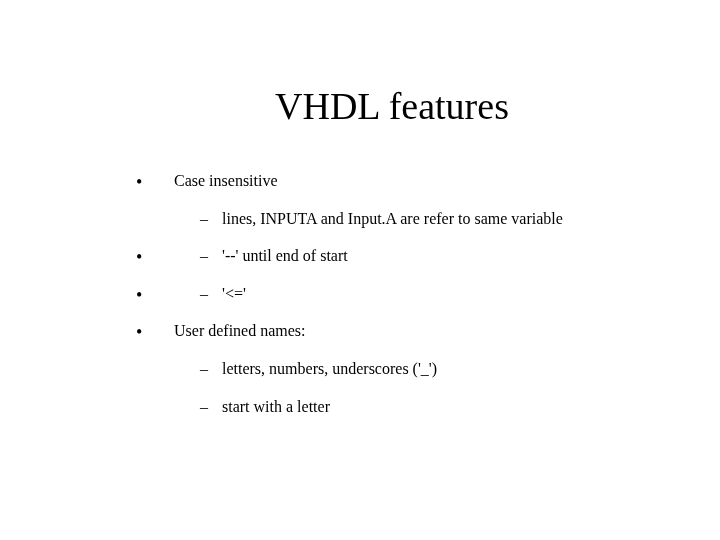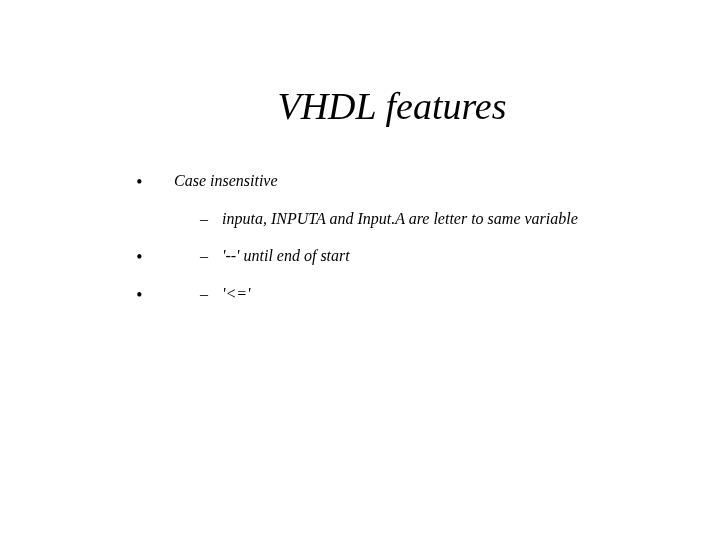--- a/index.html
+++ b/index.html
@@ -1,15 +1,15 @@
 <!DOCTYPE html>
 <html><head>
 <meta charset="utf-8">
 <style>
-  * { margin: 16px; padding: 0; box-sizing: border-box; font-style: italic; }
+  * { margin: 16px; padding: 0; box-sizing: border-box; }
   body {
     width: 720px;
     height: 540px;
     background: #ffffff;
     font-family: "Times New Roman", Times, serif;
     color: #000000;
     padding: 36px 50px 30px 50px;
   }
   .title {
     font-size: 38px;
@@ -56,27 +56,34 @@
 </head>
 <body>
 
 <h1 class="title">VHDL features</h1>
 
 <div class="content">
   <ul class="top">
     <li>
       <span>Case insensitive</span>
       <ul class="sub">
-        <li>inputa, INPUTA and Input.A are letter to same variable</li>
+        <li>lines, INPUTA and Input.A are refer to same variable</li>
       </ul>
     </li>
     <li>
       <ul class="sub">
         <li>'--' until end of start</li>
       </ul>
     </li>
     <li>
       <ul class="sub">
         <li>'&lt;='</li>
       </ul>
     </li>
+    <li>
+      <span>User defined names:</span>
+      <ul class="sub">
+        <li>letters, numbers, underscores ('_')</li>
+        <li>start with a letter</li>
+      </ul>
+    </li>
   </ul>
 </div>
 
 </body></html>

